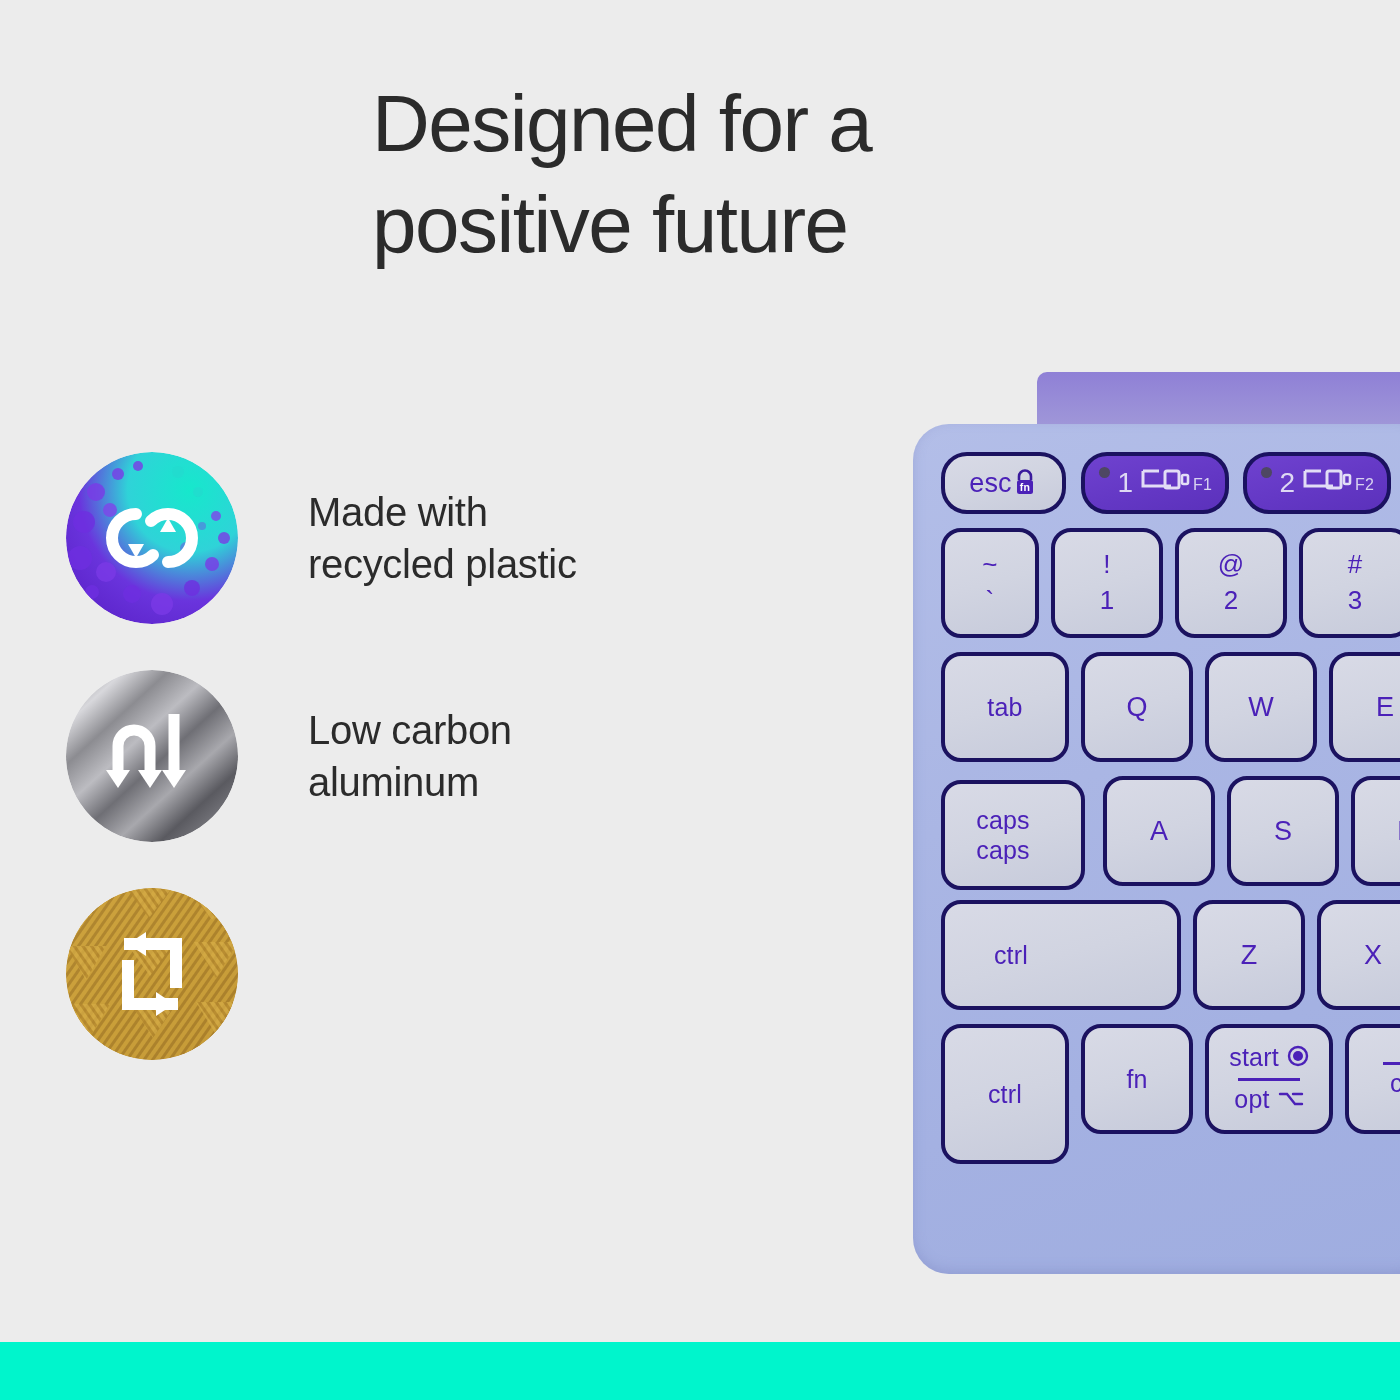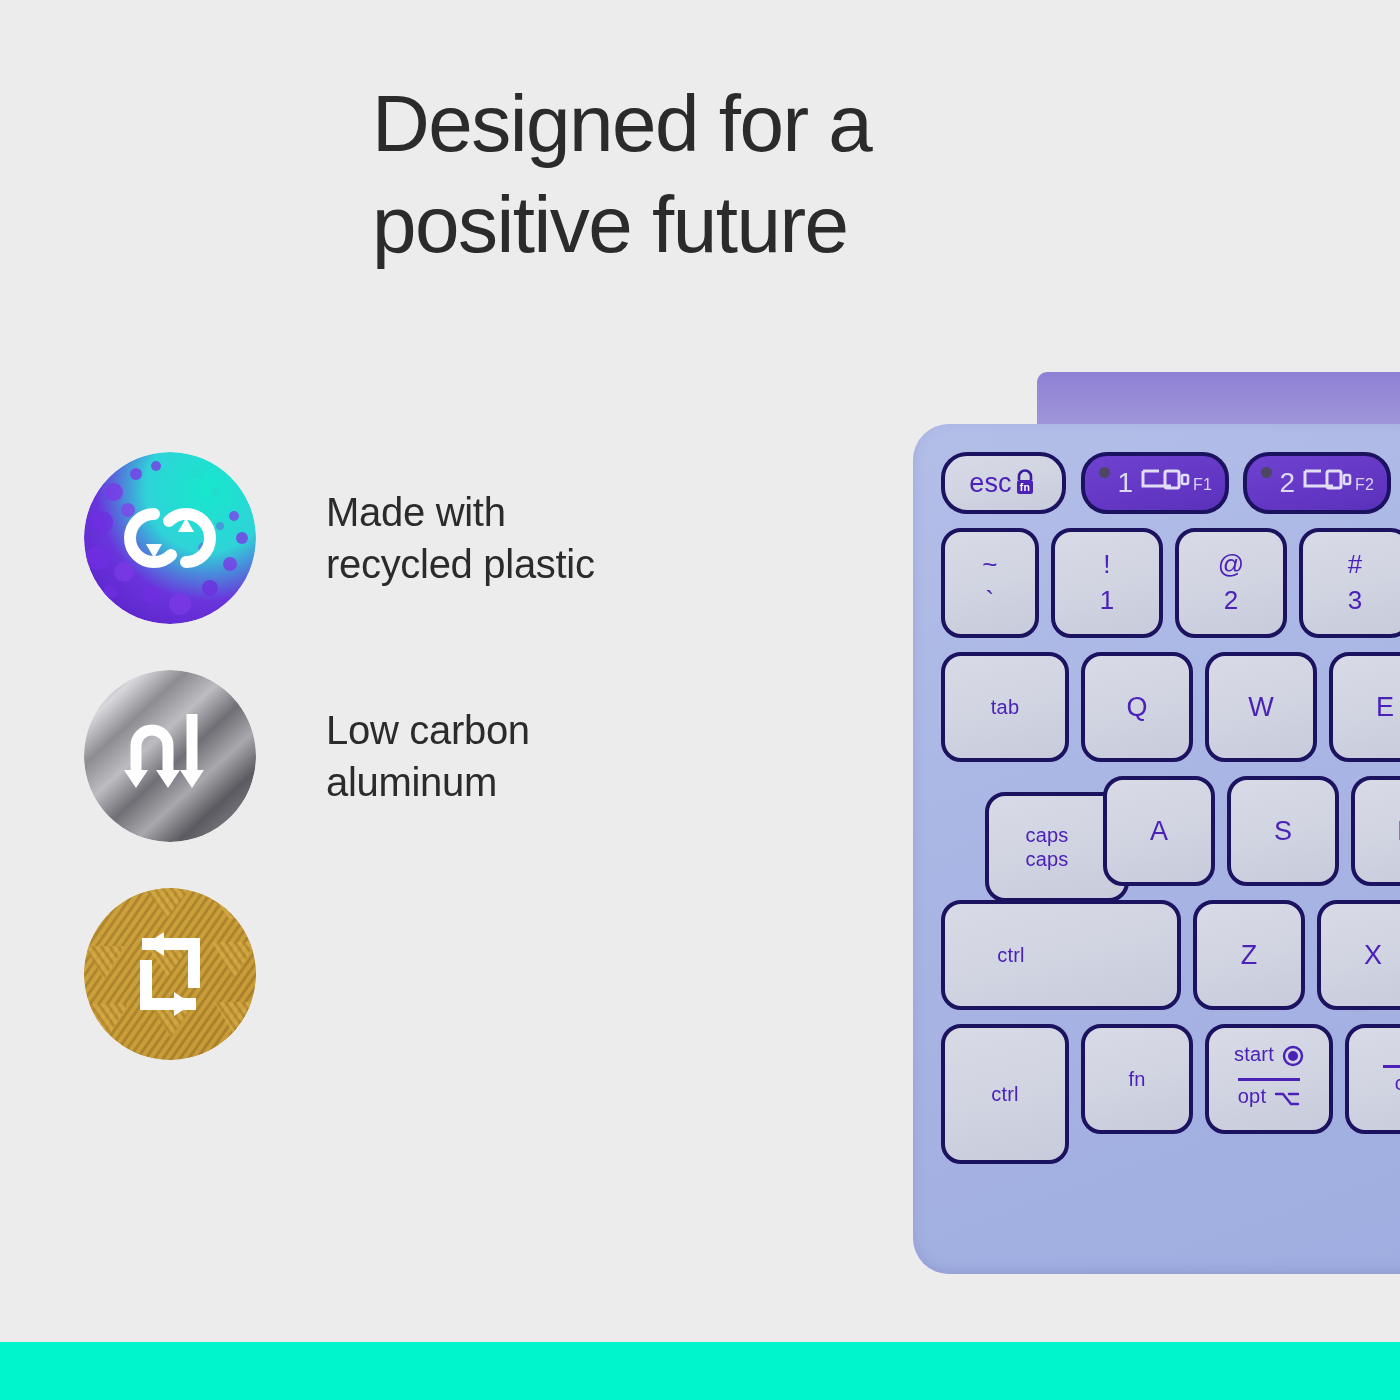--- a/index.html
+++ b/index.html
@@ -25,21 +25,21 @@
     line-height: 1.26;
     font-weight: 400;
     letter-spacing: -1.5px;
     color: #2b2b2b;
     white-space: pre-line;
   }
 
   
   .features {
     position: absolute;
-    left: 84px;
+    left: 66px;
     top: 452px;
     width: 640px;
   }
   .feature-row {
     display: flex;
     align-items: center;
     height: 172px;
     margin-bottom: 46px;
   }
   .feature-row:last-child { margin-bottom: 0; }
@@ -114,21 +114,21 @@
     color: #e6e2f8;
   }
 
   .key .stack {
     display: flex;
     flex-direction: column;
     align-items: center;
     justify-content: center;
     line-height: 1.22;
   }
-  .key .small { font-size: 20px; }
+  .key .small { font-size: 25px; }
   .key .dual-top { font-size: 26px; margin-bottom: 2px; }
   .key .dual-bot { font-size: 26px; margin-top: 2px; }
 
   .esc-inner { display: flex; align-items: center; }
   .fnlock {
     position: relative; width: 26px; height: 30px;
   }
 
   .fkey-inner {
     position: relative;
@@ -385,21 +385,21 @@
       <div class="key std" style="left:168px; top:228px; width:112px; height:110px;">
         <span>Q</span>
       </div>
       <div class="key std" style="left:292px; top:228px; width:112px; height:110px;">
         <span>W</span>
       </div>
       <div class="key std" style="left:416px; top:228px; width:112px; height:110px;">
         <span>E</span>
       </div>
 
-      <div class="key std" style="left:28px; top:368px; width:144px; height:110px;margin-left:44px;">
+      <div class="key std" style="left:28px; top:356px; width:144px; height:110px;">
         <span class="stack" style="align-items:flex-start; margin-left:-20px;">
           <span class="small">caps</span>
           <span class="small">caps</span>
         </span>
       </div>
       <div class="key std" style="left:190px; top:352px; width:112px; height:110px;">
         <span>A</span>
       </div>
       <div class="key std" style="left:314px; top:352px; width:112px; height:110px;">
         <span>S</span>

